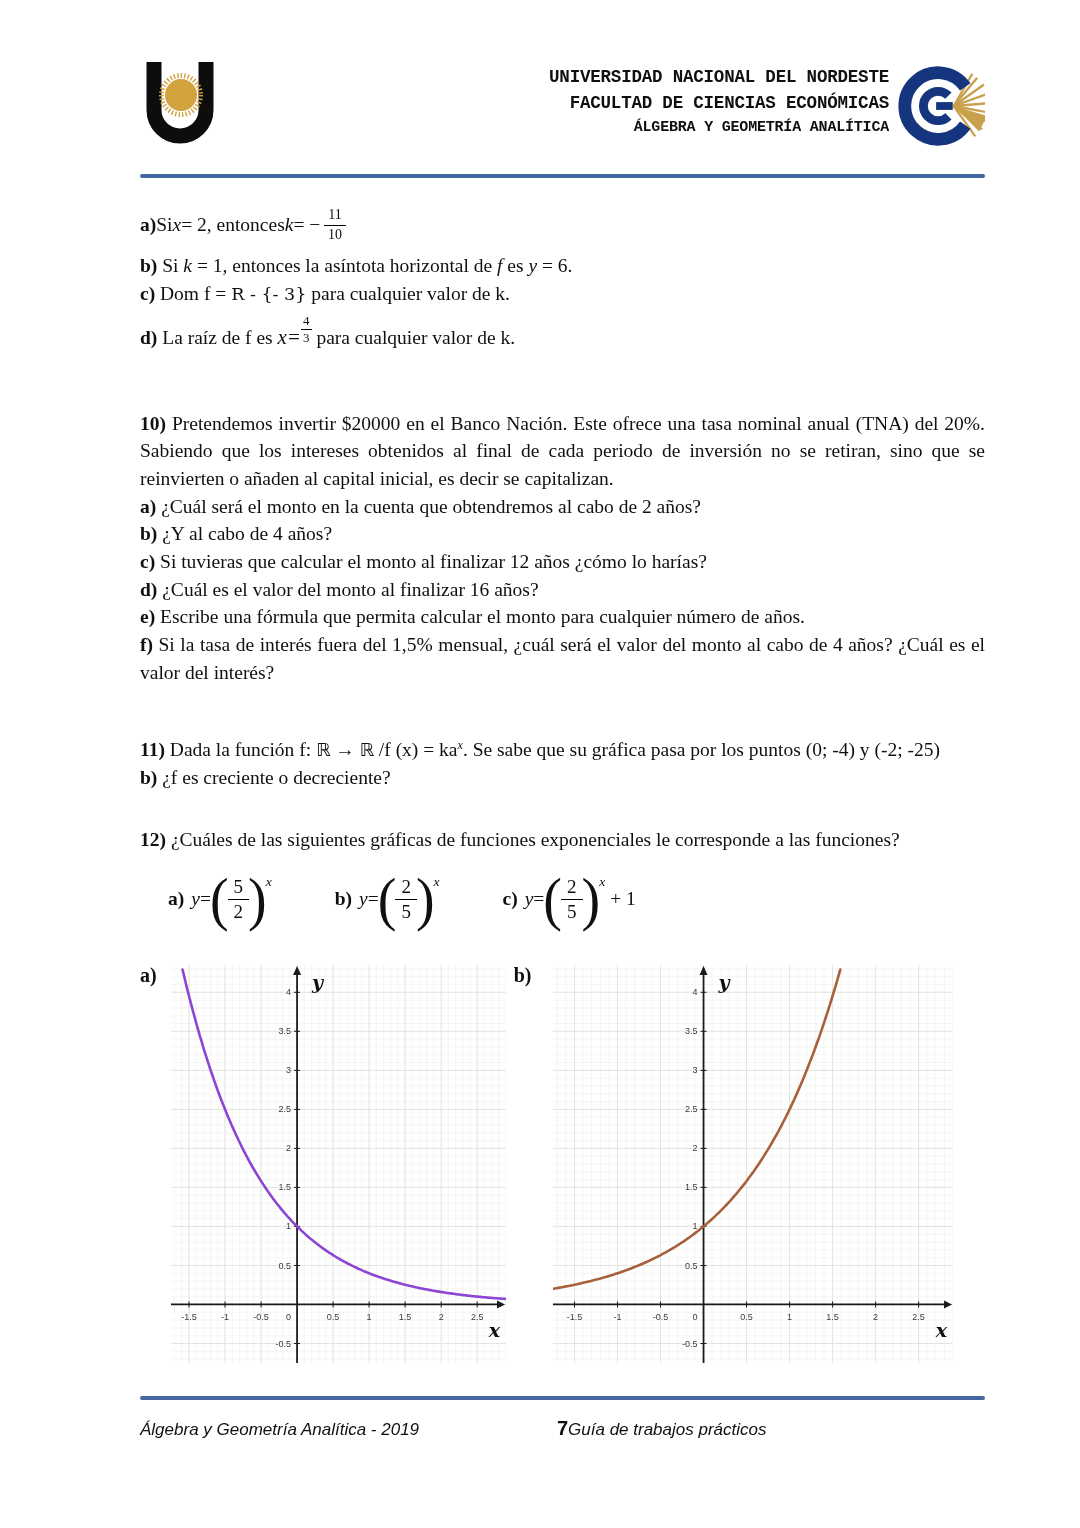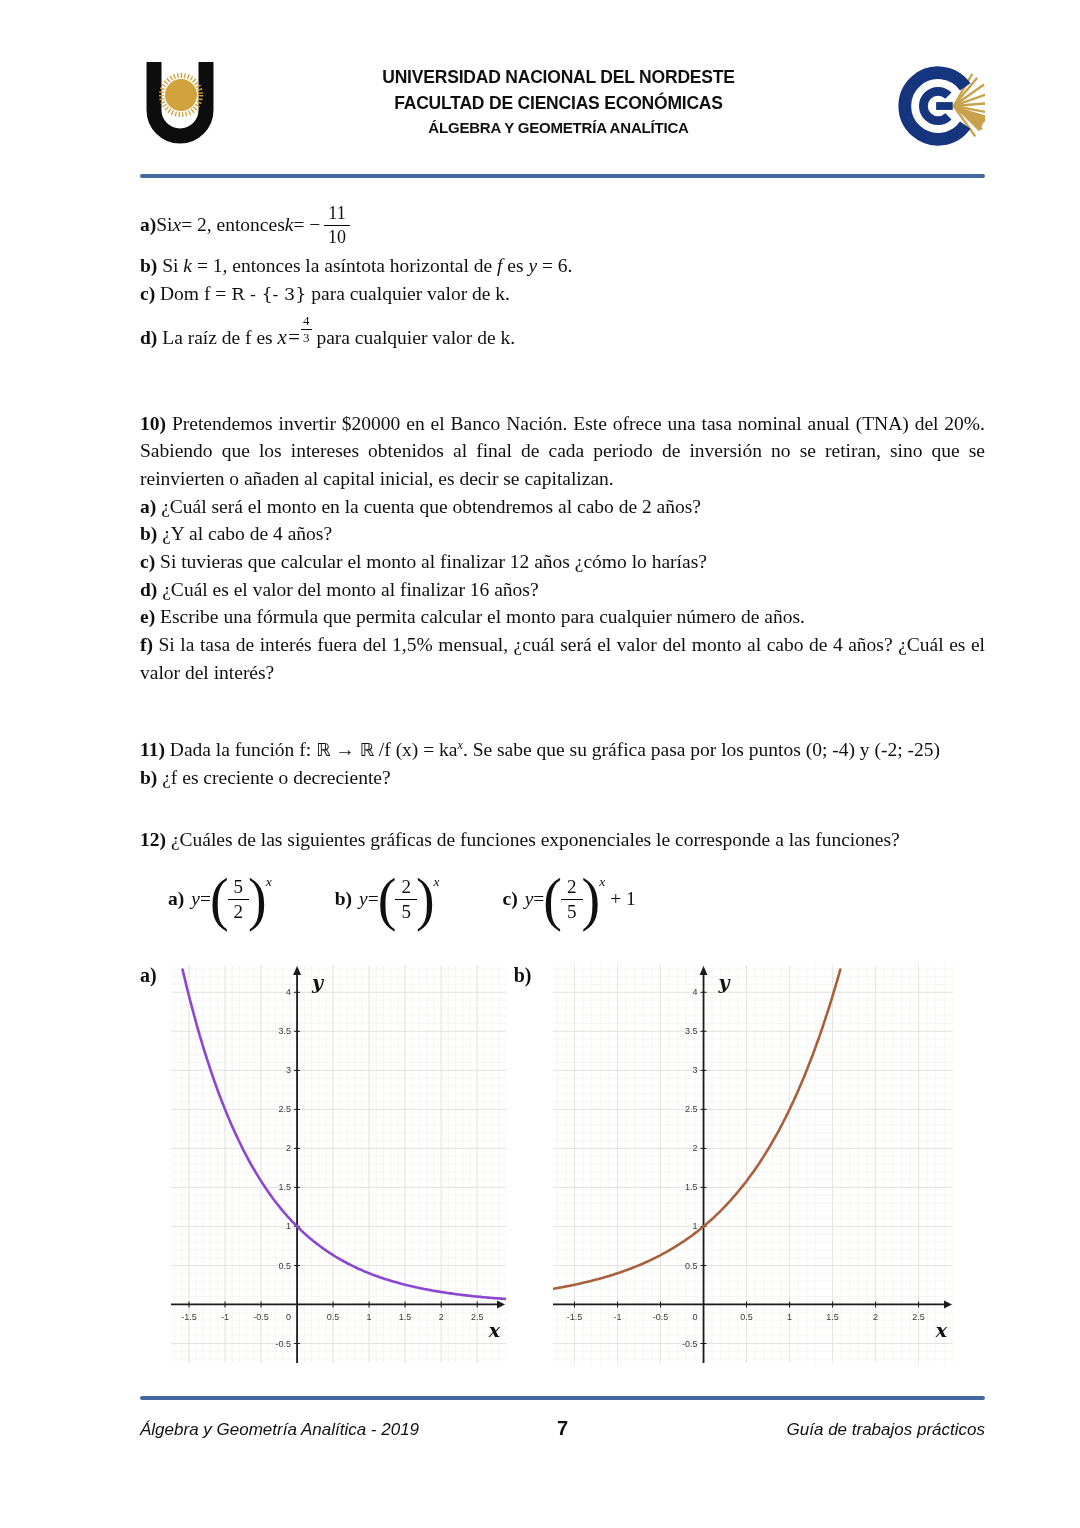--- a/index.html
+++ b/index.html
@@ -3,21 +3,21 @@
 <meta charset="utf-8">
 <style>
   html,body{margin:0;padding:0;background:#ffffff;}
   .page{
     position:relative; width:1080px; height:1528px; background:#fff;
     font-family:"Liberation Serif",serif; font-size:19.5px; color:#101010;
     box-sizing:border-box; padding:60px 95px 0 140px; overflow:hidden;
   }
   
   .hdr{display:flex; align-items:flex-start;}
-  .hdr-titles{flex:1; text-align:center; font-family:Liberation Sans, sans-serif; font-weight:bold; letter-spacing:-0.2px; padding-top:4px;}
+  .hdr-titles{flex:1; text-align:right; font-family:Liberation Mono, monospace; font-weight:bold; letter-spacing:-0.2px; padding-top:4px;}
   .ht-s{font-size:17.5px; line-height:1.5;}
   .ht-l{font-size:15px; line-height:1.5;}
   .logo-l{width:80px; margin-right:8px;}
   .logo-r{width:88px; margin-left:8px;}
   .rule{height:4px; background:#44689d; border-radius:2px; margin-top:13px;}
   
   .mline{line-height:1.42; margin:0;}
   .just{text-align:justify;}
   b.lbl{font-weight:bold;}
   i{font-family:"Liberation Serif",serif;}
@@ -25,21 +25,21 @@
   .setfont{font-family:"DejaVu Serif",serif; font-size:0.9em;}
   sup.exp{font-size:0.62em; vertical-align:super; font-style:italic;}
   .p9a{margin-top:20px; display:flex; align-items:center; height:54px;}
   .p10{margin-top:56px;}
   .p11{margin-top:50px;}
   .p12{margin-top:34px;}
   
   .frac{display:inline-block; text-align:center; vertical-align:middle; line-height:1.05;}
   .frac .num{display:block; border-bottom:1.4px solid #000; padding:0 4px 2px;}
   .frac .den{display:block; padding-top:2px;}
-  .frac-disp{font-size:18px; margin-left:4px;}
+  .frac-disp{font-size:14px; margin-left:4px;}
   .frac-inl{font-size:13px; vertical-align:3px; line-height:0.95;}
   .frac-inl .num{border-bottom:1px solid #000; padding:0 2px 1px;}
   .dmath{font-style:italic; font-size:21px;}
   
   .formulas{display:flex; gap:58px; margin:10px 0 0 28px; align-items:center; height:72px;}
   .formula{display:flex; align-items:center;}
   .formula .flabel{font-weight:bold; margin-right:7px;}
   .formula .fvar{font-style:italic;}
   .bigparen{font-family:"Liberation Serif",serif; font-size:56px; font-weight:300; line-height:0.9; transform:scaleY(1.05); margin:0 -1px;}
   .formula .frac{font-size:19px;}
@@ -53,21 +53,21 @@
   .chart-b{margin-left:8px;}
   .chart-b .chart-label{margin-right:22px;}
   svg.plot{display:block; background:#fff;}
   svg.plot text{font-family:"Liberation Sans",sans-serif; font-size:9px; fill:#3a3a3a;}
   svg.plot text.axisletter{font-family:"DejaVu Serif",serif; font-style:italic; font-weight:bold; font-size:19px; fill:#101010;}
   
   .footer{position:absolute; left:140px; right:95px; top:1396px;}
   .footer-row{display:flex; align-items:baseline; margin-top:17px; font-family:"Liberation Sans",sans-serif; font-size:17px;}
   .footer-left{flex:1; font-style:italic;}
   .footer-page{font-weight:bold; font-size:20px;}
-  .footer-right{flex:1; text-align:right; font-style:italic;}
+  .footer-right{flex:1; text-align:left; font-style:italic;}
 </style>
 </head>
 <body>
 
 <div class="page">
 
   <div class="hdr">
     <div class="logo-l">
       <svg width="80" height="96" viewBox="0 0 80 96">
         <path d="M14 2 V50 a26 26 0 0 0 52 0 V2" fill="none" stroke="#0d0d0d" stroke-width="15"></path>

